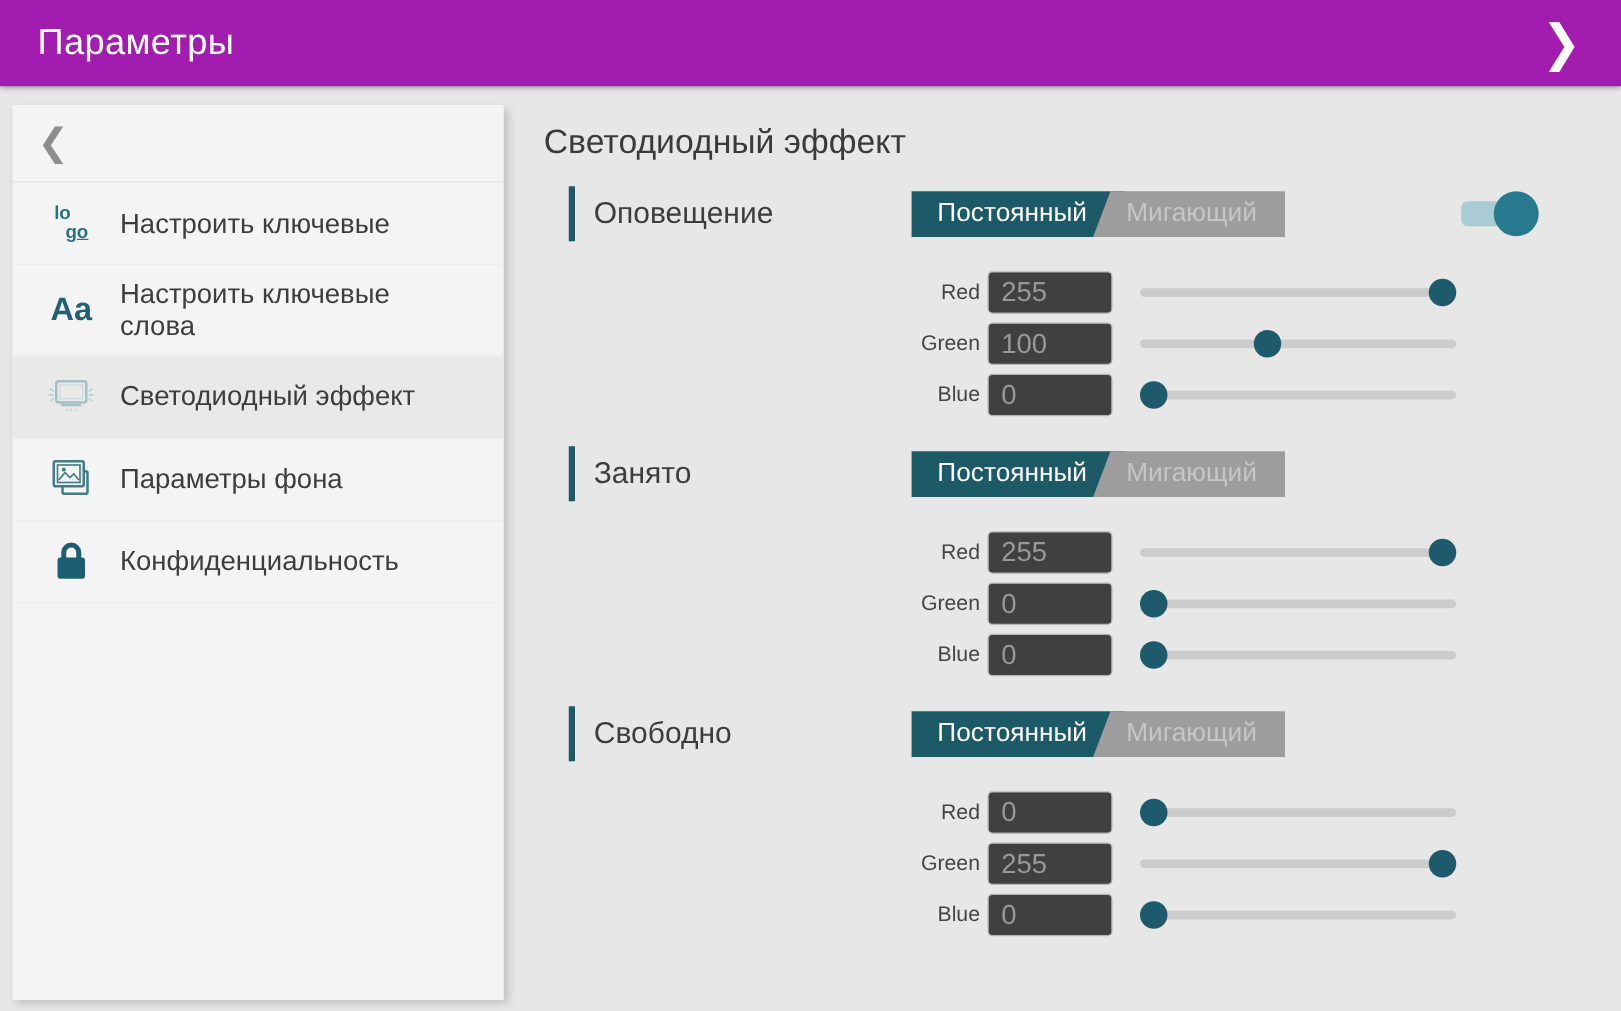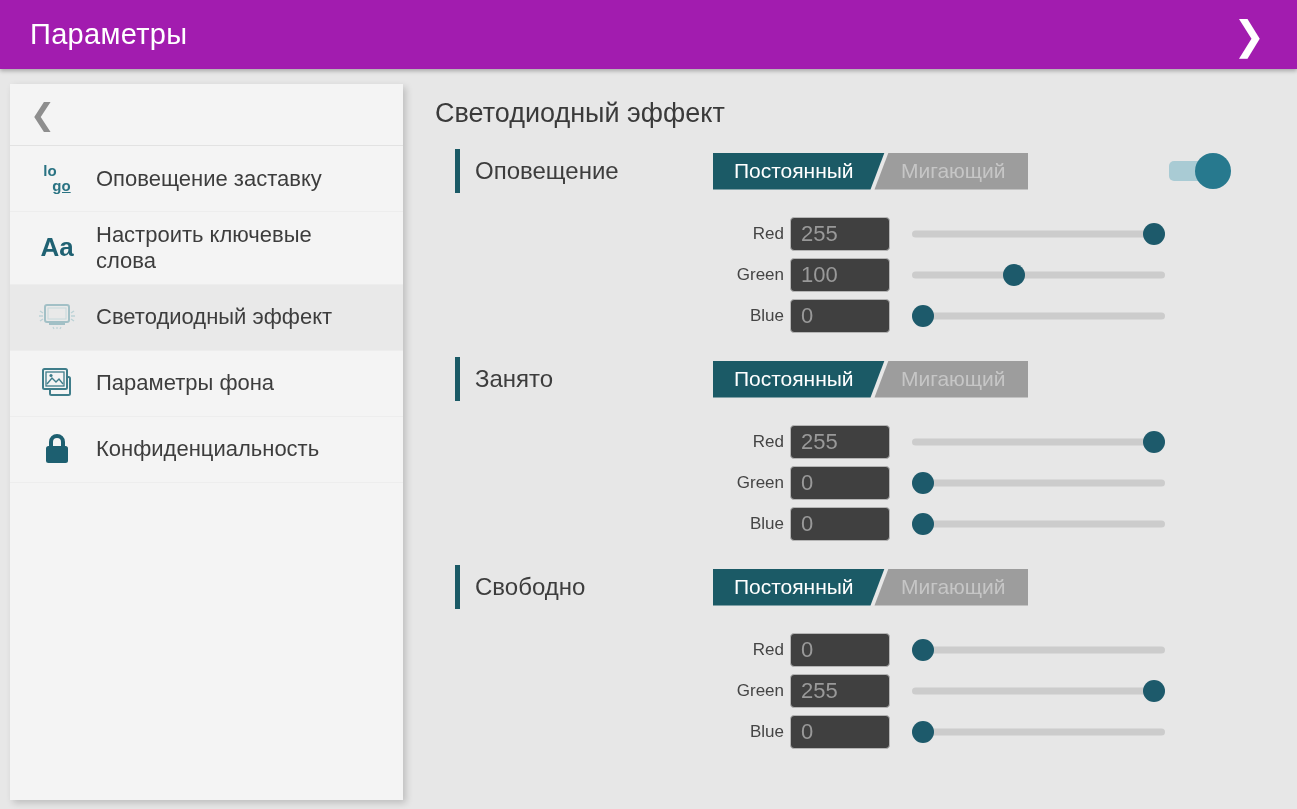--- a/index.html
+++ b/index.html
@@ -34,21 +34,21 @@
   
   .main { position:absolute; left:435px; top:84px; right:0; bottom:0; }
   .page-title { font-size:27px; font-weight:400; color:#3a3a3a; margin:14px 0 20px 0; }
 
   .section { margin-bottom:21px; }
   .section-head { display:flex; align-items:center; height:44px; }
   .accent-bar { width:5px; height:44px; background:#1b5a66; margin:0 15px 0 20px; }
   .section-title { font-size:24px; color:#3d3d3d; width:238px; }
 
   .segmented { position:relative; width:315px; height:37px; flex:0 0 315px; }
-  .seg-on { position:absolute; left:0; top:0; bottom:0; width:calc(50% + 14px); background:#1b5a66;
+  .seg-on { position:absolute; left:16px; top:0; bottom:0; width:calc(50% + 14px); background:#1b5a66;
             clip-path:polygon(0 0, 100% 0, calc(100% - 14px) 100%, 0 100%);
             display:flex; align-items:center; justify-content:center; cursor:pointer; }
   .seg-on span { color:#ffffff; font-size:21px; margin-right:10px; }
   .seg-off { position:absolute; left:50%; right:0; top:0; bottom:0; background:#9d9d9d;
              clip-path:polygon(18px 0, 100% 0, 100% 100%, 4px 100%);
              display:flex; align-items:center; justify-content:center; cursor:pointer; }
   .seg-off span { color:#c6c6c6; font-size:21px; margin-left:8px; }
 
   .switch { position:relative; width:50px; height:22px; margin-left:auto; margin-right:78px; cursor:pointer; }
   .switch-track { position:absolute; left:0; top:1px; width:44px; height:20px; border-radius:5px; background:#a9cbd4; }
@@ -81,21 +81,21 @@
 
   <div class="sidebar">
     <div class="back-row">
       <span class="back-chevron">❮</span>
     </div>
 
     <div class="nav-item">
       <span class="nav-icon">
         <span class="logo-glyph"><span>lo</span><span class="l2">go</span></span>
       </span>
-      <span class="nav-label">Оповещение заставку</span>
+      <span class="nav-label">Настроить ключевые</span>
     </div>
 
     <div class="nav-item">
       <span class="nav-icon">
         <span class="aa-glyph">Aa</span>
       </span>
       <span class="nav-label">Настроить ключевые слова</span>
     </div>
 
     <div class="nav-item selected">

